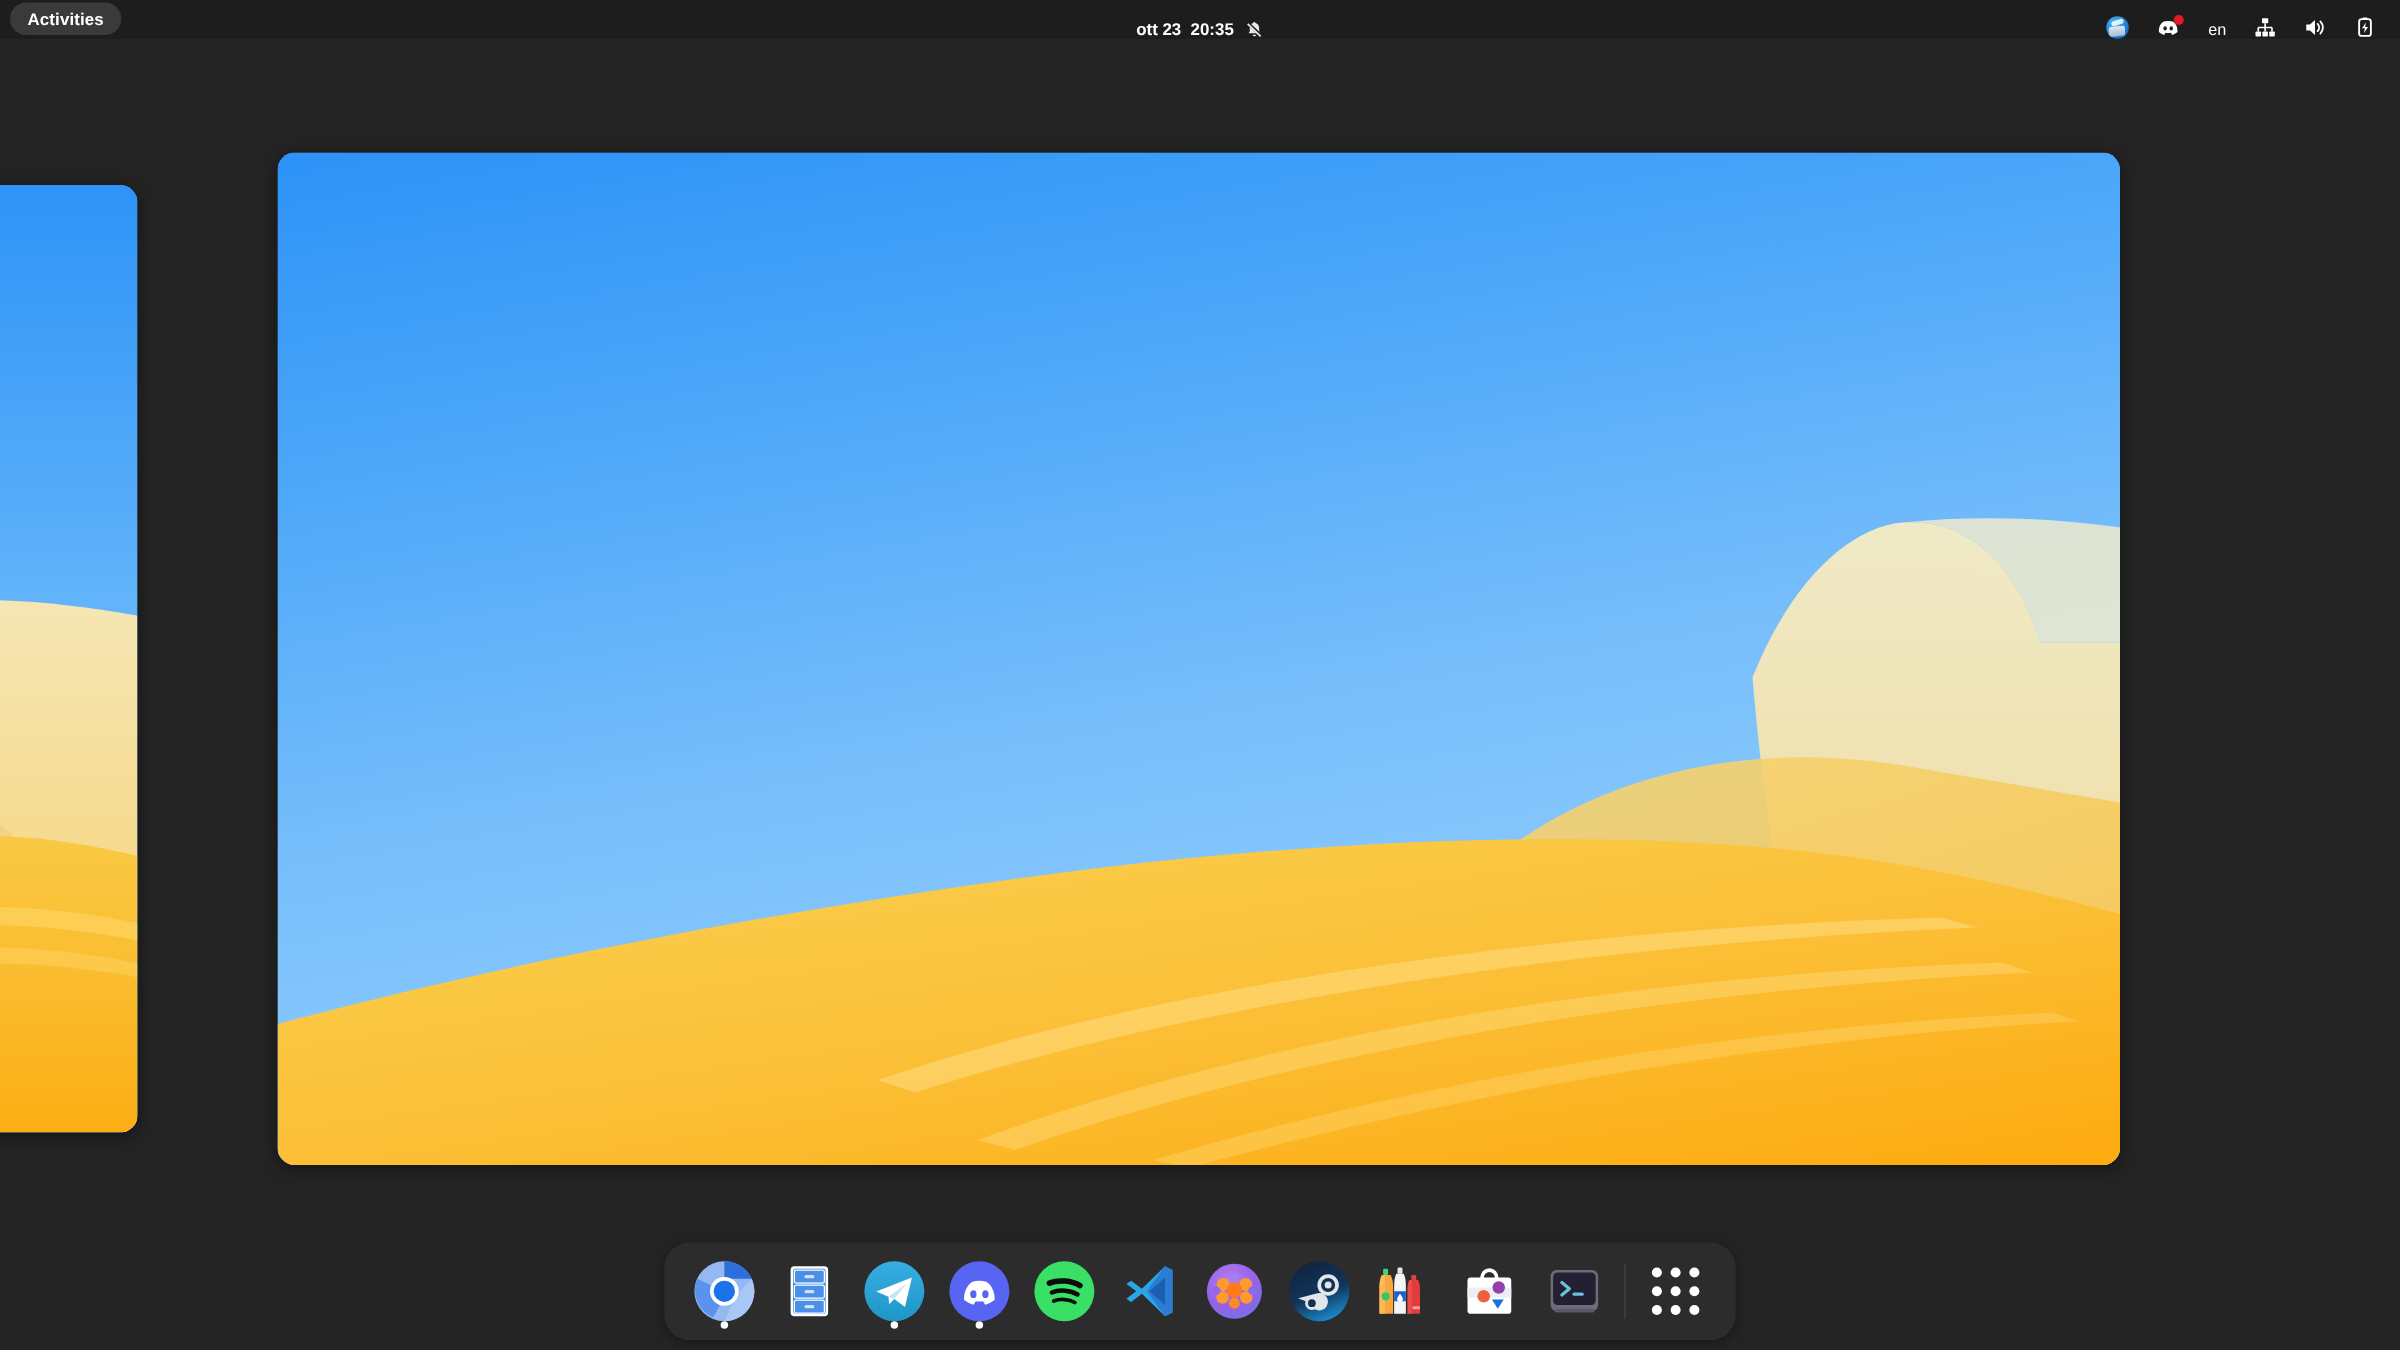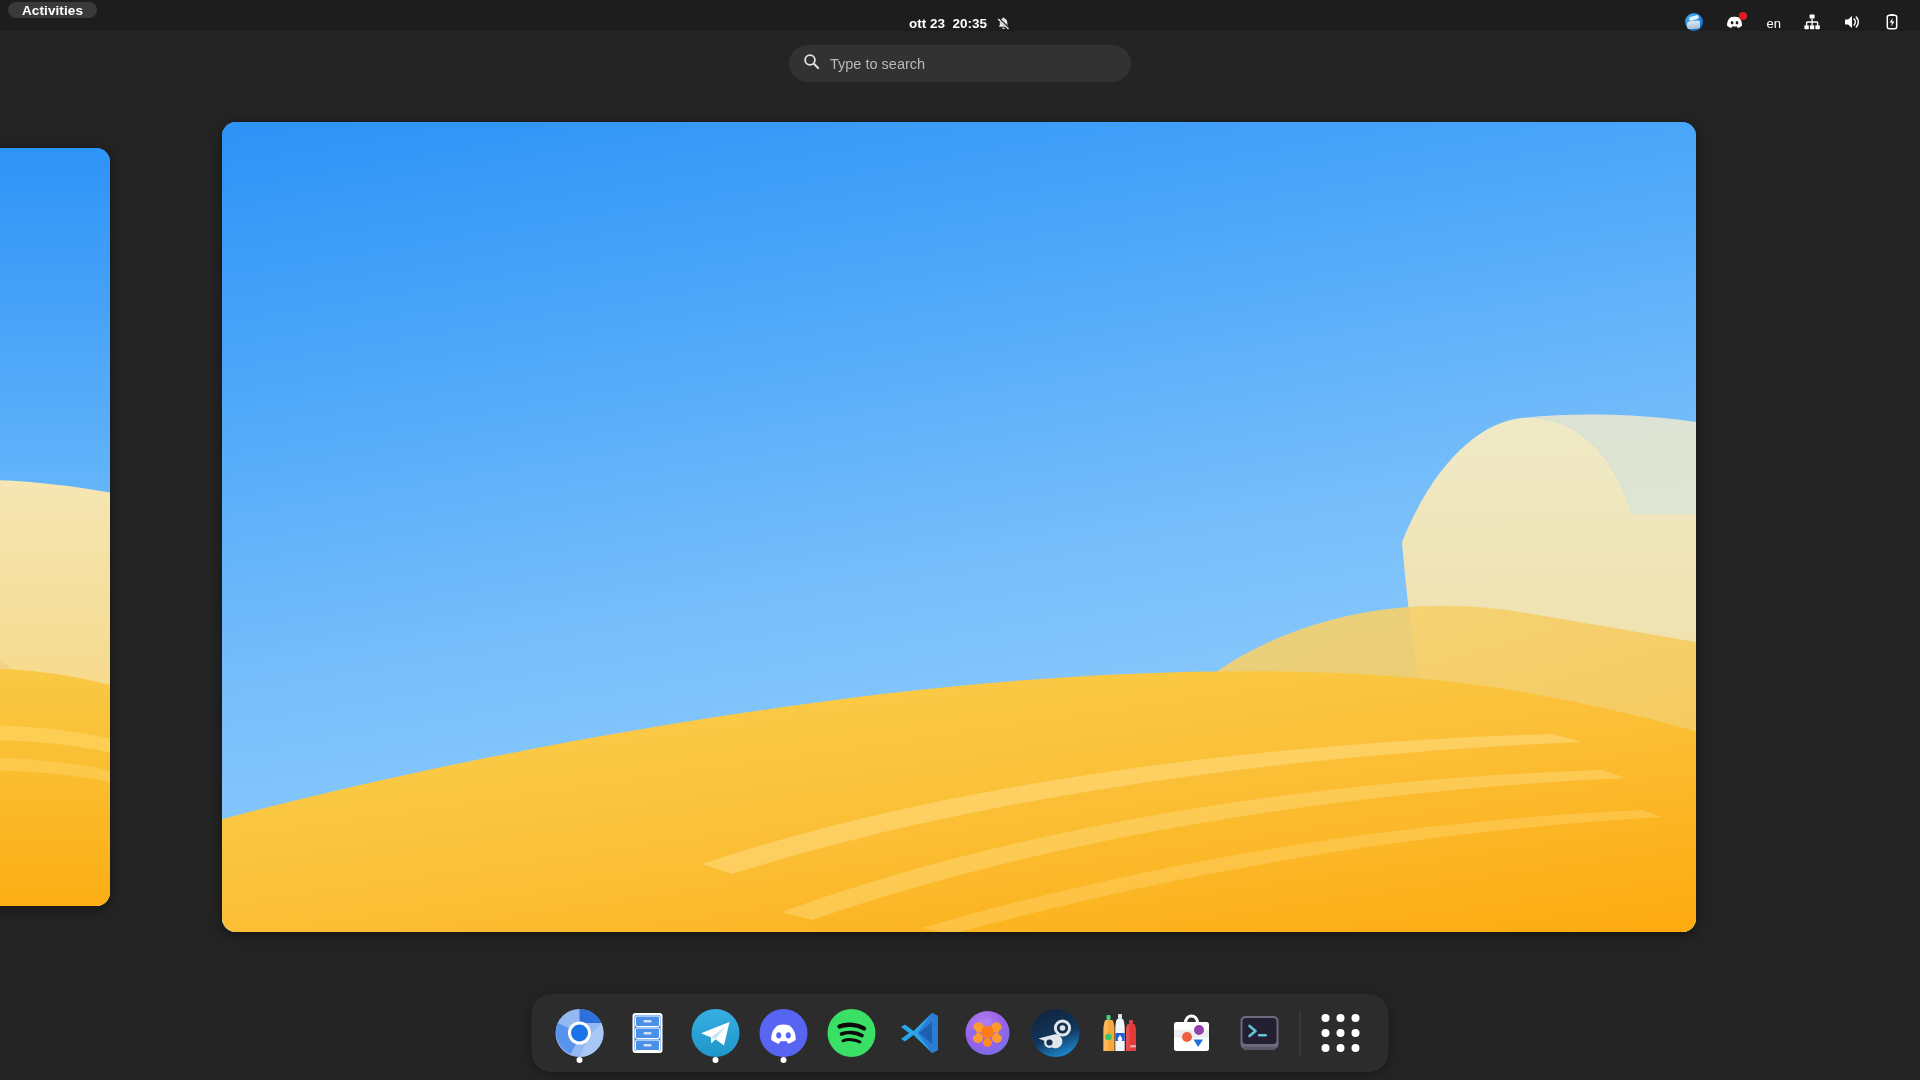--- a/index.html
+++ b/index.html
@@ -10,21 +10,21 @@
     overflow:hidden;
   }
   #screen { position:relative; width:1920px; height:1080px; background:#242424; }
 
   
   #top-panel {
     position:absolute; top:0; left:0; width:1920px; height:31px;
     background:#1d1d1d; display:flex; align-items:center; z-index:40;
   }
   #activities-btn {
-    position:absolute; left:8px; top:2px; height:16px;
+    position:absolute; left:8px; top:2px; height:26px;
     padding:0 14px; display:flex; align-items:center;
     background:#3a3a3a; border-radius:13px;
     color:#ffffff; font-size:13.5px; font-weight:700; letter-spacing:.1px;
     cursor:pointer;
   }
   #clock-area {
     position:absolute; left:50%; top:16px; transform:translateX(-50%);
     height:31px; display:flex; align-items:flex-start; gap:9px;
     padding:0 10px; cursor:pointer;
   }
@@ -384,31 +384,20 @@
           <i></i>
           <i></i>
           <i></i>
           <i></i>
           <i></i>
           <i></i>
       </span>
     </div>
   </div>
 
-  <div id="search-wrap">
-    <div id="search-entry">
-      <span>
-        <svg width="17" height="17" viewBox="0 0 16 16">
-          <circle cx="6.6" cy="6.6" r="4.6" fill="none" stroke="#e3e3e3" stroke-width="1.7"></circle>
-          <line x1="10.2" y1="10.2" x2="14.2" y2="14.2" stroke="#e3e3e3" stroke-width="1.9" stroke-linecap="round"></line>
-        </svg>
-      </span>
-      <span class="ph">Type to search</span>
-    </div>
-  </div>
 
   <div id="top-panel">
 
     <div id="activities-btn">
       <span>Activities</span>
     </div>
 
     <div id="clock-area">
       <span id="clock-text">ott 23  20:35</span>
       <span id="notif-icon">

